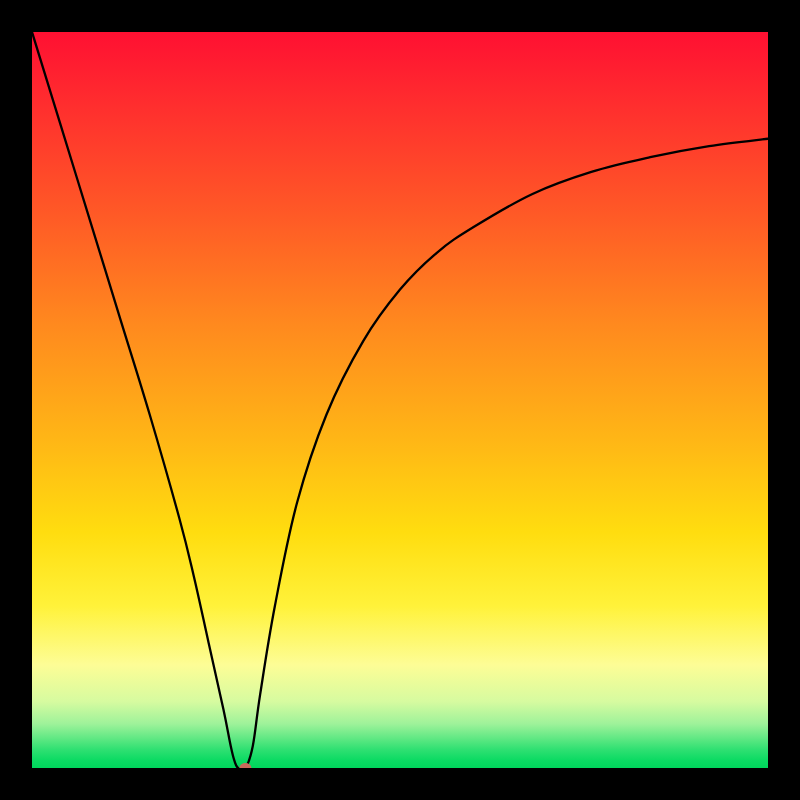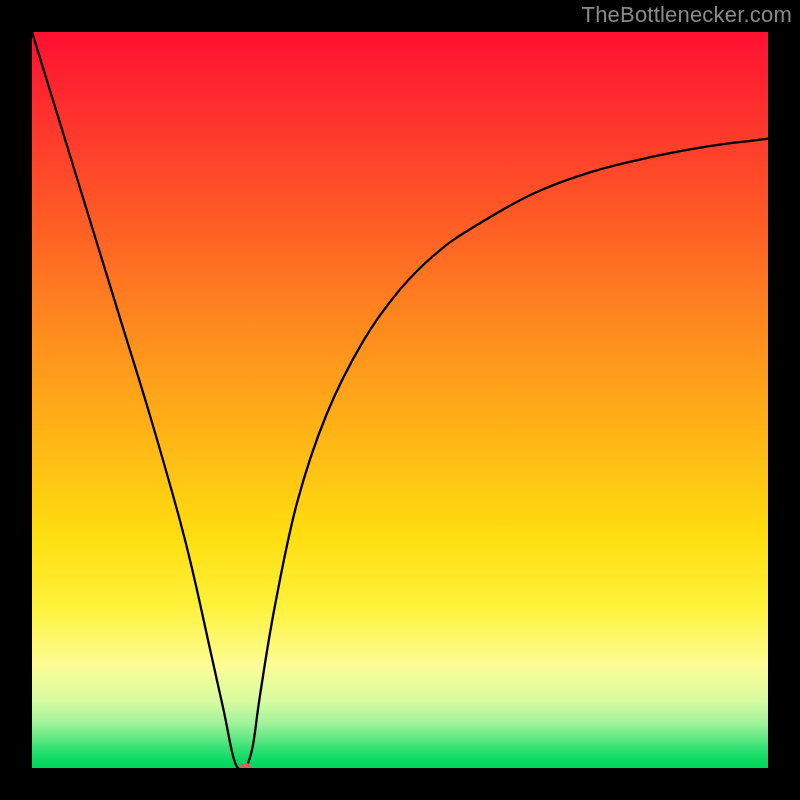--- a/index.html
+++ b/index.html
@@ -56,21 +56,20 @@
     position: absolute;
     inset: 0;
     width: 100%;
     height: 100%;
   }
 </style>
 </head>
 <body>
 
 <div class="frame">
-  <div class="watermark">TheBottlenecker.com</div>
 
   <div class="plot">
     <svg class="curve" viewBox="0 0 736 736" preserveAspectRatio="none">
       <path id="curve-path" fill="none" stroke="#000" stroke-width="2.3" stroke-linejoin="round" stroke-linecap="round" d="M 0.00 0.00 C 5.30 17.22, 18.84 61.24, 29.44 95.68 C 40.04 130.12, 48.28 156.92, 58.88 191.36 C 69.48 225.80, 77.72 252.60, 88.32 287.04 C 98.92 321.48, 107.16 346.95, 117.76 382.72 C 128.36 418.49, 139.25 456.61, 147.20 485.76 C 155.15 514.91, 156.62 522.12, 161.92 544.64 C 167.22 567.16, 171.34 587.03, 176.64 610.88 C 181.94 634.73, 187.39 658.57, 191.36 677.12 C 195.33 695.67, 196.73 704.65, 198.72 713.92 C 200.71 723.19, 201.08 724.67, 202.40 728.64 C 203.72 732.61, 204.09 734.68, 206.08 736.00 C 208.07 737.32, 210.79 739.97, 213.44 736.00 C 216.09 732.03, 218.15 727.17, 220.80 713.92 C 223.45 700.67, 224.19 687.57, 228.16 662.40 C 232.13 637.23, 236.26 608.52, 242.88 574.08 C 249.50 539.64, 255.69 505.48, 264.96 471.04 C 274.23 436.60, 282.48 411.87, 294.40 382.72 C 306.32 353.57, 317.95 331.64, 331.20 309.12 C 344.45 286.60, 354.75 273.50, 368.00 257.60 C 381.25 241.70, 391.55 232.06, 404.80 220.80 C 418.05 209.54, 424.38 205.64, 441.60 195.04 C 458.82 184.44, 479.28 171.86, 500.48 161.92 C 521.68 151.98, 538.16 146.46, 559.36 139.84 C 580.56 133.22, 597.04 129.76, 618.24 125.12 C 639.44 120.48, 655.92 117.39, 677.12 114.08 C 698.32 110.77, 725.40 108.04, 736.00 106.72"></path>
       <ellipse id="min-marker" cx="213.44" cy="736.00" rx="6" ry="5" fill="#c96a5b"></ellipse>
     </svg>
   </div>
 </div>
 
 </body></html>

